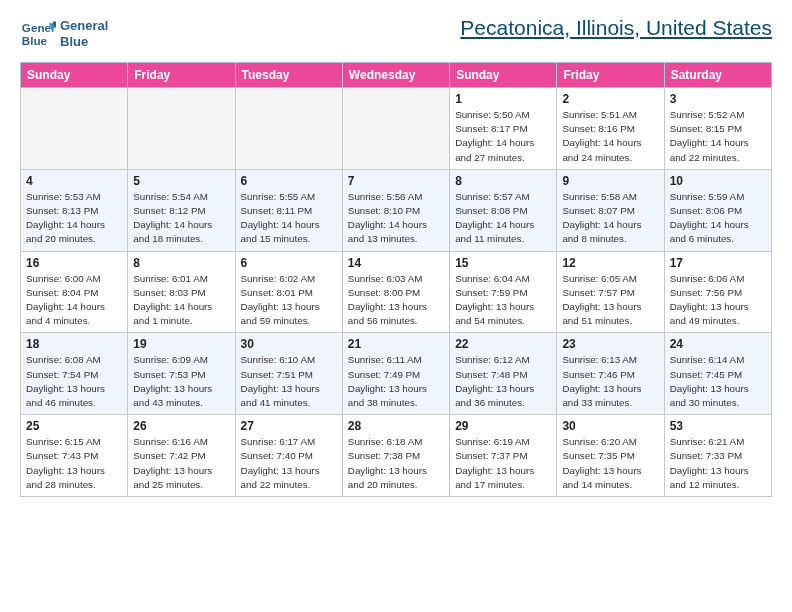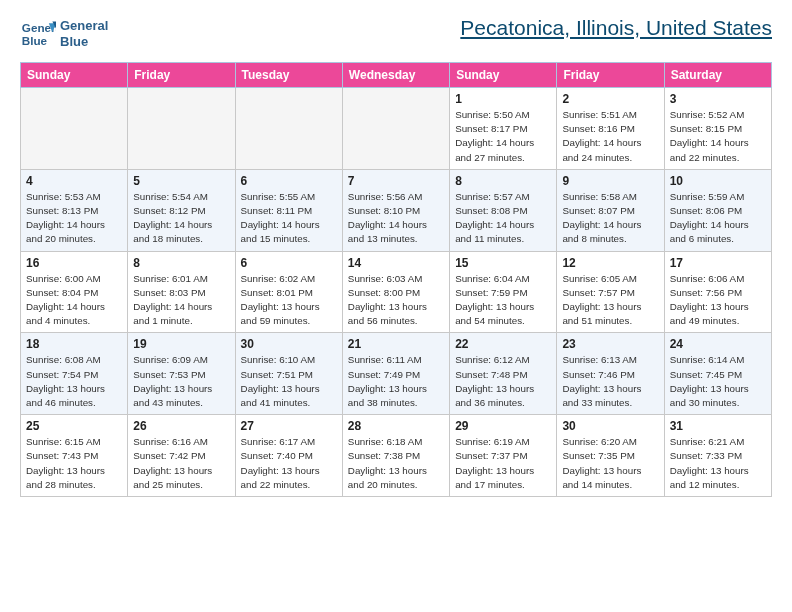--- a/index.html
+++ b/index.html
@@ -241,18 +241,18 @@
         </td>
         <td>
           <div class="day-number">29</div>
           <div class="day-info">Sunrise: 6:19 AM<br>Sunset: 7:37 PM<br>Daylight: 13 hours<br>and 17 minutes.</div>
         </td>
         <td>
           <div class="day-number">30</div>
           <div class="day-info">Sunrise: 6:20 AM<br>Sunset: 7:35 PM<br>Daylight: 13 hours<br>and 14 minutes.</div>
         </td>
         <td>
-          <div class="day-number">31</div>
+          <div class="day-number">53</div>
           <div class="day-info">Sunrise: 6:21 AM<br>Sunset: 7:33 PM<br>Daylight: 13 hours<br>and 12 minutes.</div>
         </td>
       </tr>
     </tbody>
 </table>
 
 </body></html>

